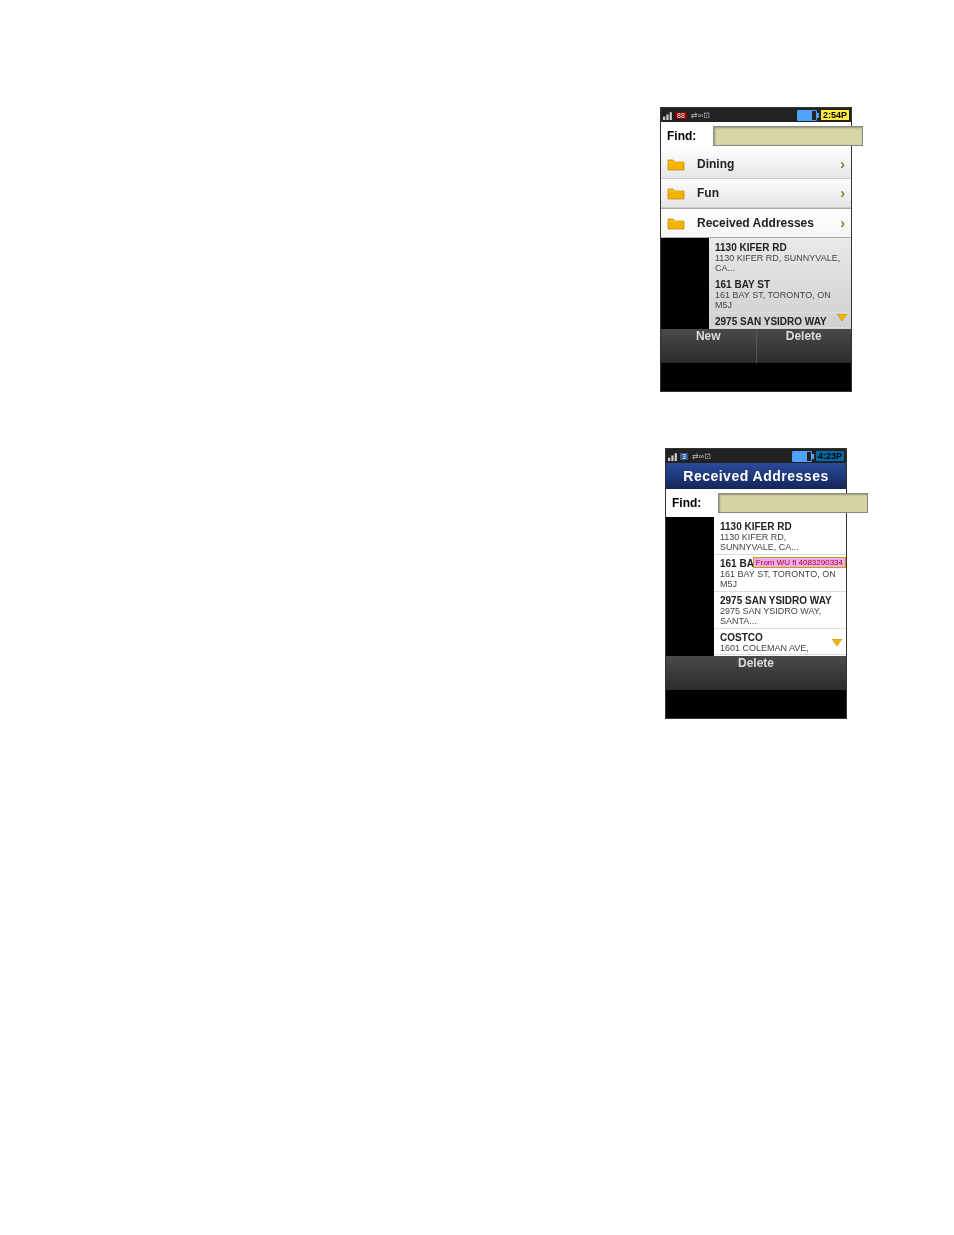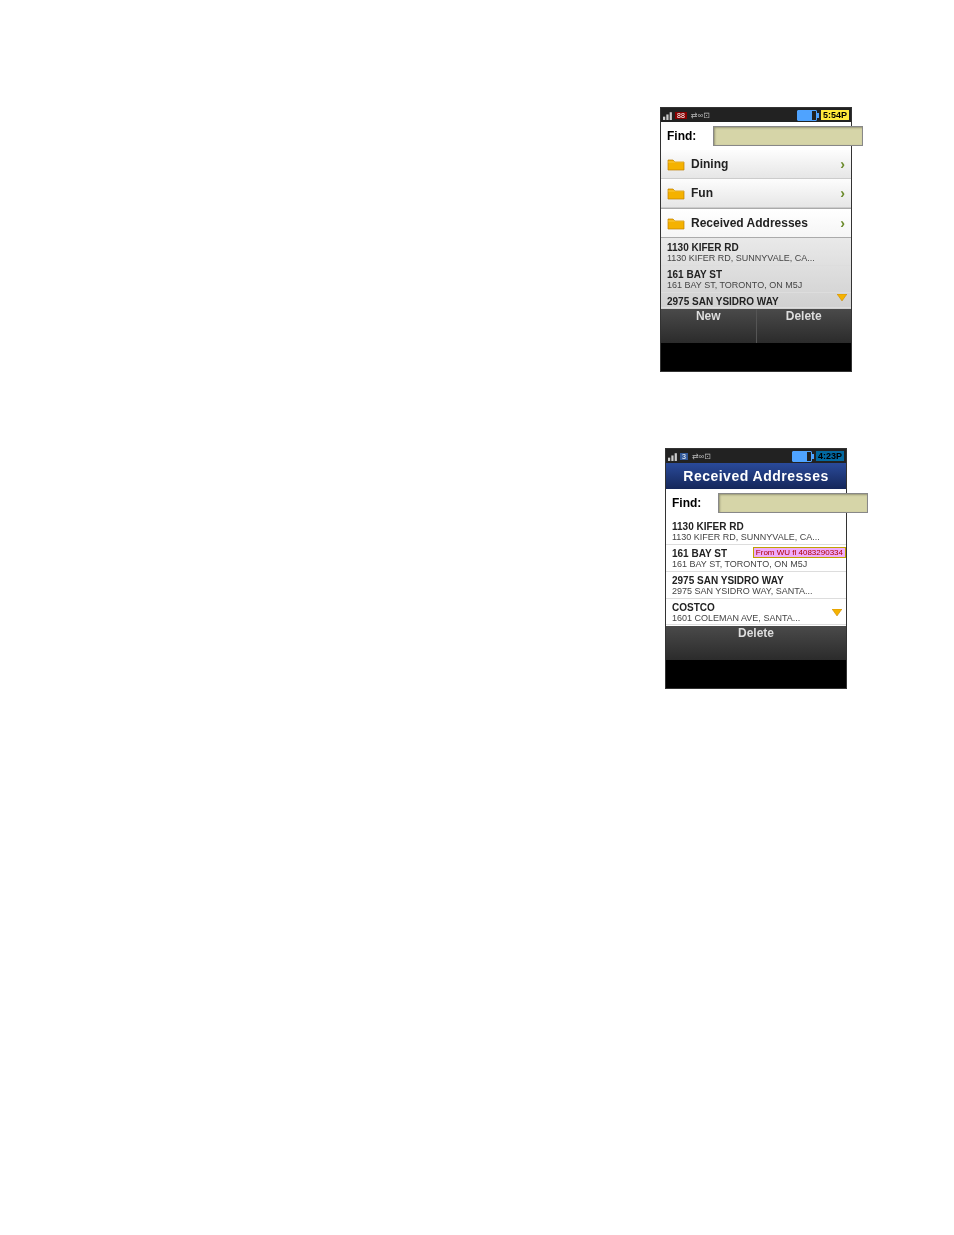--- a/index.html
+++ b/index.html
@@ -12,26 +12,26 @@
   .batt{width:18px;height:9px;border:1px solid #4fa3ff;border-radius:1px;position:relative;display:inline-block;}
   .batt::after{content:"";position:absolute;right:-3px;top:2px;width:2px;height:5px;background:#4fa3ff;}
   .batt i{display:block;height:100%;width:80%;background:#4fa3ff;}
   .titlebar{height:26px;background:linear-gradient(#2a4a9a,#15275a);display:flex;align-items:center;justify-content:center;color:#fff;font-weight:bold;font-size:14px;position:relative;letter-spacing:0.5px;}
   .titlebar .refresh{position:absolute;right:4px;top:3px;width:20px;height:20px;background:#555;border:1px solid #888;display:flex;align-items:center;justify-content:center;border-radius:3px;}
   .refresh svg{width:14px;height:14px;}
   .findbar{background:#fff;padding:4px 6px;display:flex;align-items:center;gap:17px;}
   .findbar label{font-weight:bold;font-size:12px;color:#000;}
   .findbar input{flex:1;height:18px;background:#d6d5a8;border:1px solid #888;box-shadow:inset 1px 1px 2px rgba(0,0,0,.3);font-size:11px;padding:0 3px;}
   .catlist{background:#fff;}
-  .catitem{display:flex;align-items:center;height:28px;padding:0 6px;background:linear-gradient(#fdfdfd,#e6e6e6);border-bottom:1px solid #ccc;font-size:12px;color:#222;font-weight:bold;position:relative;}
+  .catitem{display:flex;align-items:center;height:28px;padding:0 6px;background:linear-gradient(#fdfdfd,#e6e6e6);border-bottom:1px solid #ccc;font-size:12px;color:#222;font-weight:bold;position:relative;gap:6px;}
   .catitem.selected{background:linear-gradient(#ffffff,#f5f5f5);border-top:1px solid #aaa;border-bottom:1px solid #aaa;}
   .folder-ico{width:18px;height:14px;margin-right:6px;display:inline-block;}
   .folder-ico svg{width:18px;height:14px;display:block;}
   .chev{margin-left:auto;color:#6a8a2a;font-weight:bold;font-size:14px;}
-  .addrlist{background:linear-gradient(#e9e9e9,#d0d0d0);padding:1px 0;}
+  .addrlist{background:linear-gradient(#e9e9e9,#d0d0d0);padding:1px 0;margin-left:48px;}
   .addrlist.white{background:#fff;}
   .addritem{padding:3px 6px 2px 6px;font-size:9px;border-bottom:1px solid #ddd;position:relative;}
   .addritem .line1{font-weight:bold;color:#222;font-size:10px;text-transform:uppercase;}
   .addritem .line2{color:#444;font-size:9px;}
   .addritem .tag{position:absolute;right:0;top:2px;background:#f0abfc;color:#a00;font-size:8px;padding:0 2px;border:1px solid #c0a000;}
   .truncrow{position:relative;}
   .down-ico{position:absolute;right:4px;top:1px;}
   .down-ico svg{width:10px;height:8px;display:block;}
   .bottombar{display:flex;height:34px;background:linear-gradient(#4a4a4a,#2b2b2b);}
   .bottombar .btn{flex:1;display:flex;align-items:flex-start;justify-content:center;color:#ddd;font-weight:bold;font-size:12px;border-right:1px solid #555;}
@@ -72,21 +72,21 @@
       <span class="sb-ico"><svg viewBox="0 0 9 9">
             <use href="#svg-signal"></use>
           </svg></span>
       <span style="background:#800;color:#fff;font-size:7px;padding:0 2px;">88</span>
     </span>
     <span style="font-size:8px;color:#bbb;">⇄∞⊡</span>
     <span class="spacer"></span>
     <span class="batt">
         <i></i>
       </span>
-    <span class="sb-time">5:54P</span>
+    <span class="sb-time">2:54P</span>
   </div>
 
 
   <div class="findbar">
     <label>Find:</label>
     <input type="text" value="" style="">
   </div>
 
   <div class="catlist">
     <div class="catitem">

